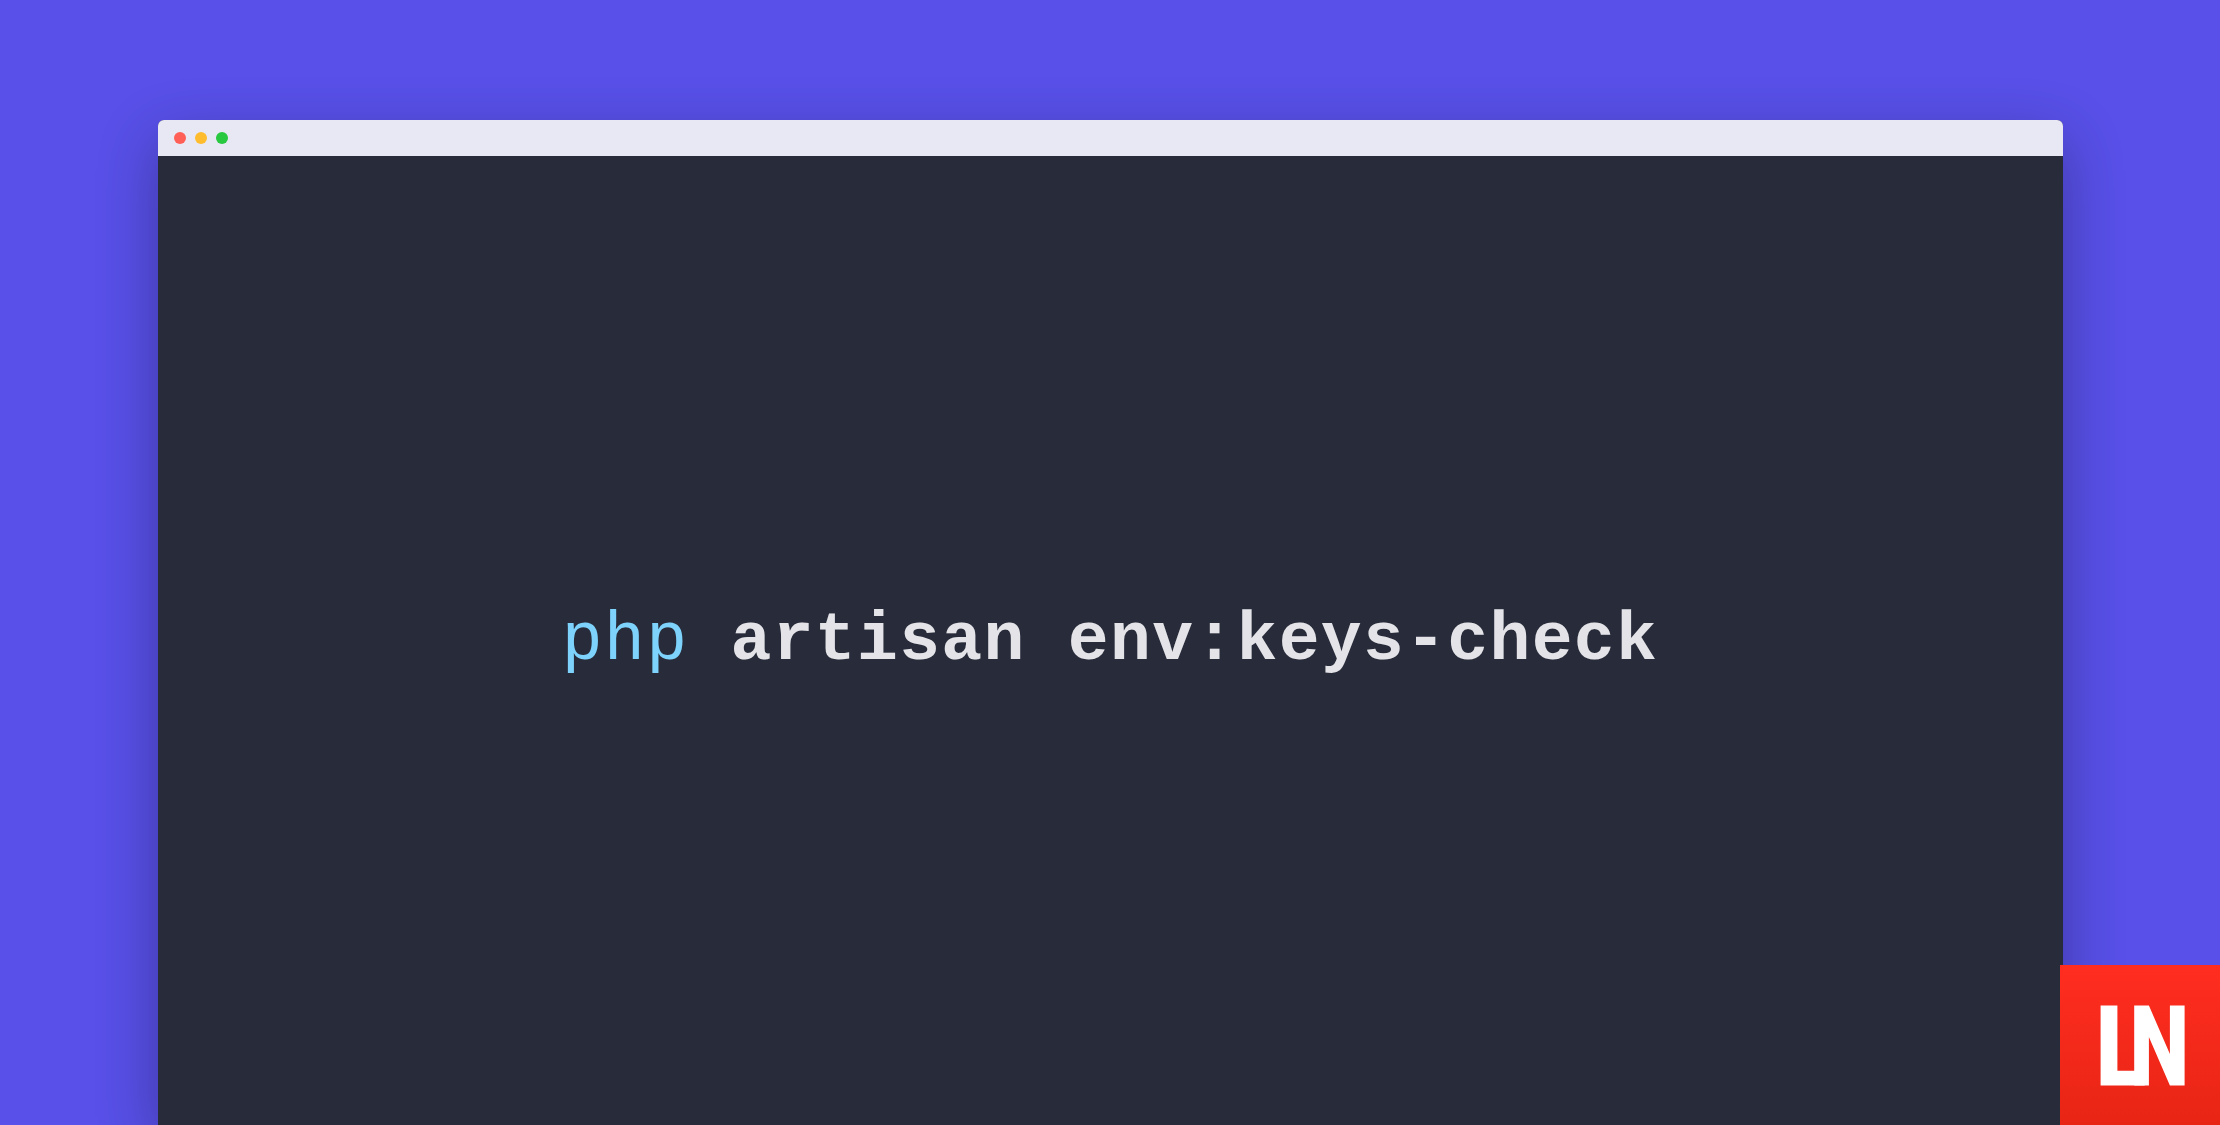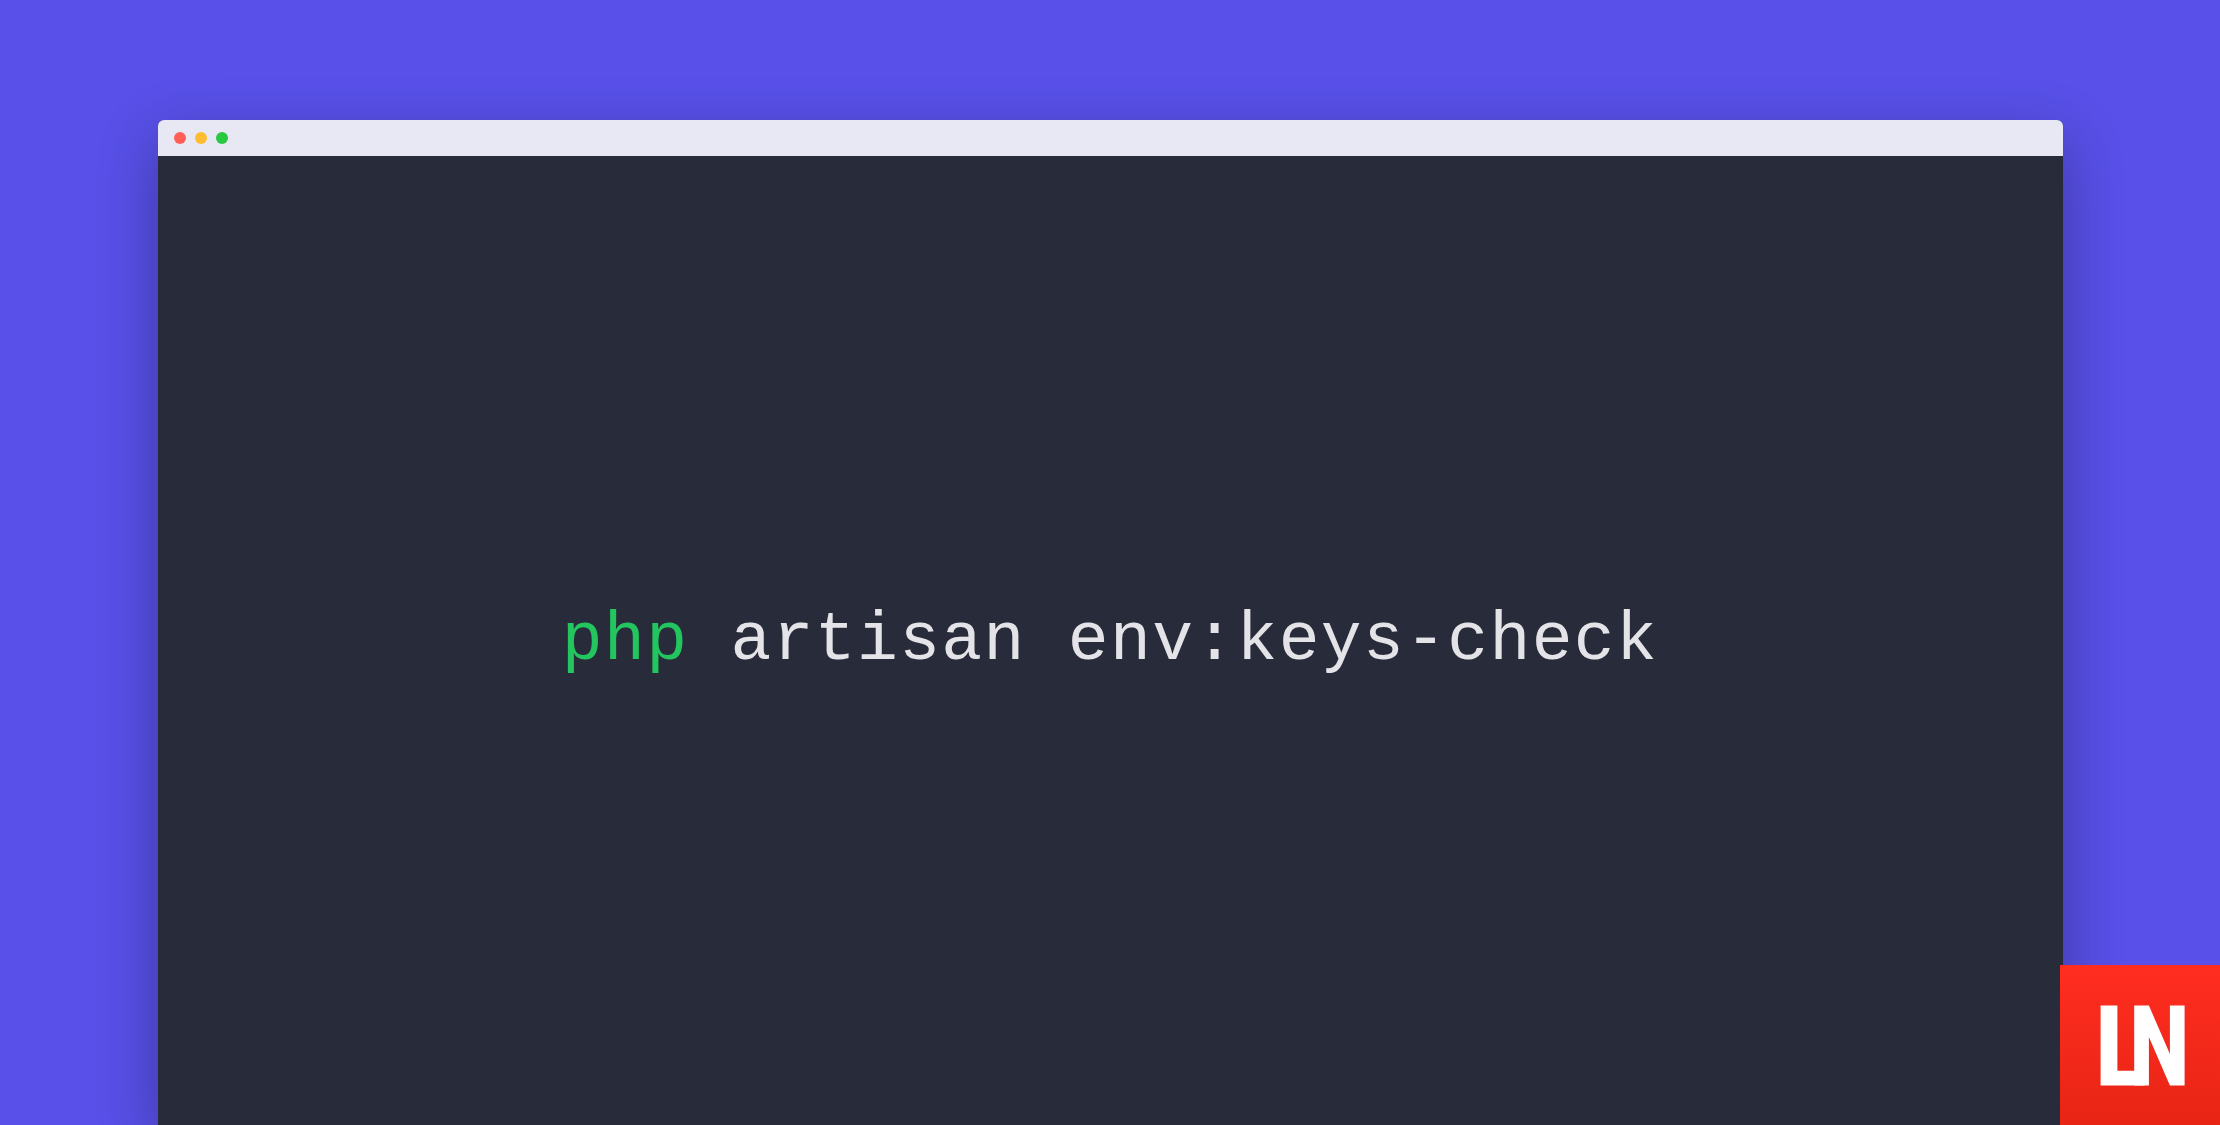--- a/index.html
+++ b/index.html
@@ -65,25 +65,26 @@
     
     .command-line {
       font-family: 'Menlo', 'Monaco', 'Consolas', 'Courier New', monospace;
       font-size: 68px;
       font-weight: 400;
       letter-spacing: 0.02em;
       white-space: nowrap;
     }
     
     .command-keyword {
-      color: #22c55e;
+      color: #7dd3fc;
     }
     
     .command-args {
       color: #e4e4e8;
+      font-weight: bold;
     }
     
     .logo-badge {
       position: absolute;
       bottom: 0;
       right: 0;
       width: 160px;
       height: 160px;
       background: linear-gradient(180deg, #ff2d20 0%, #e82515 100%);
       display: flex;

